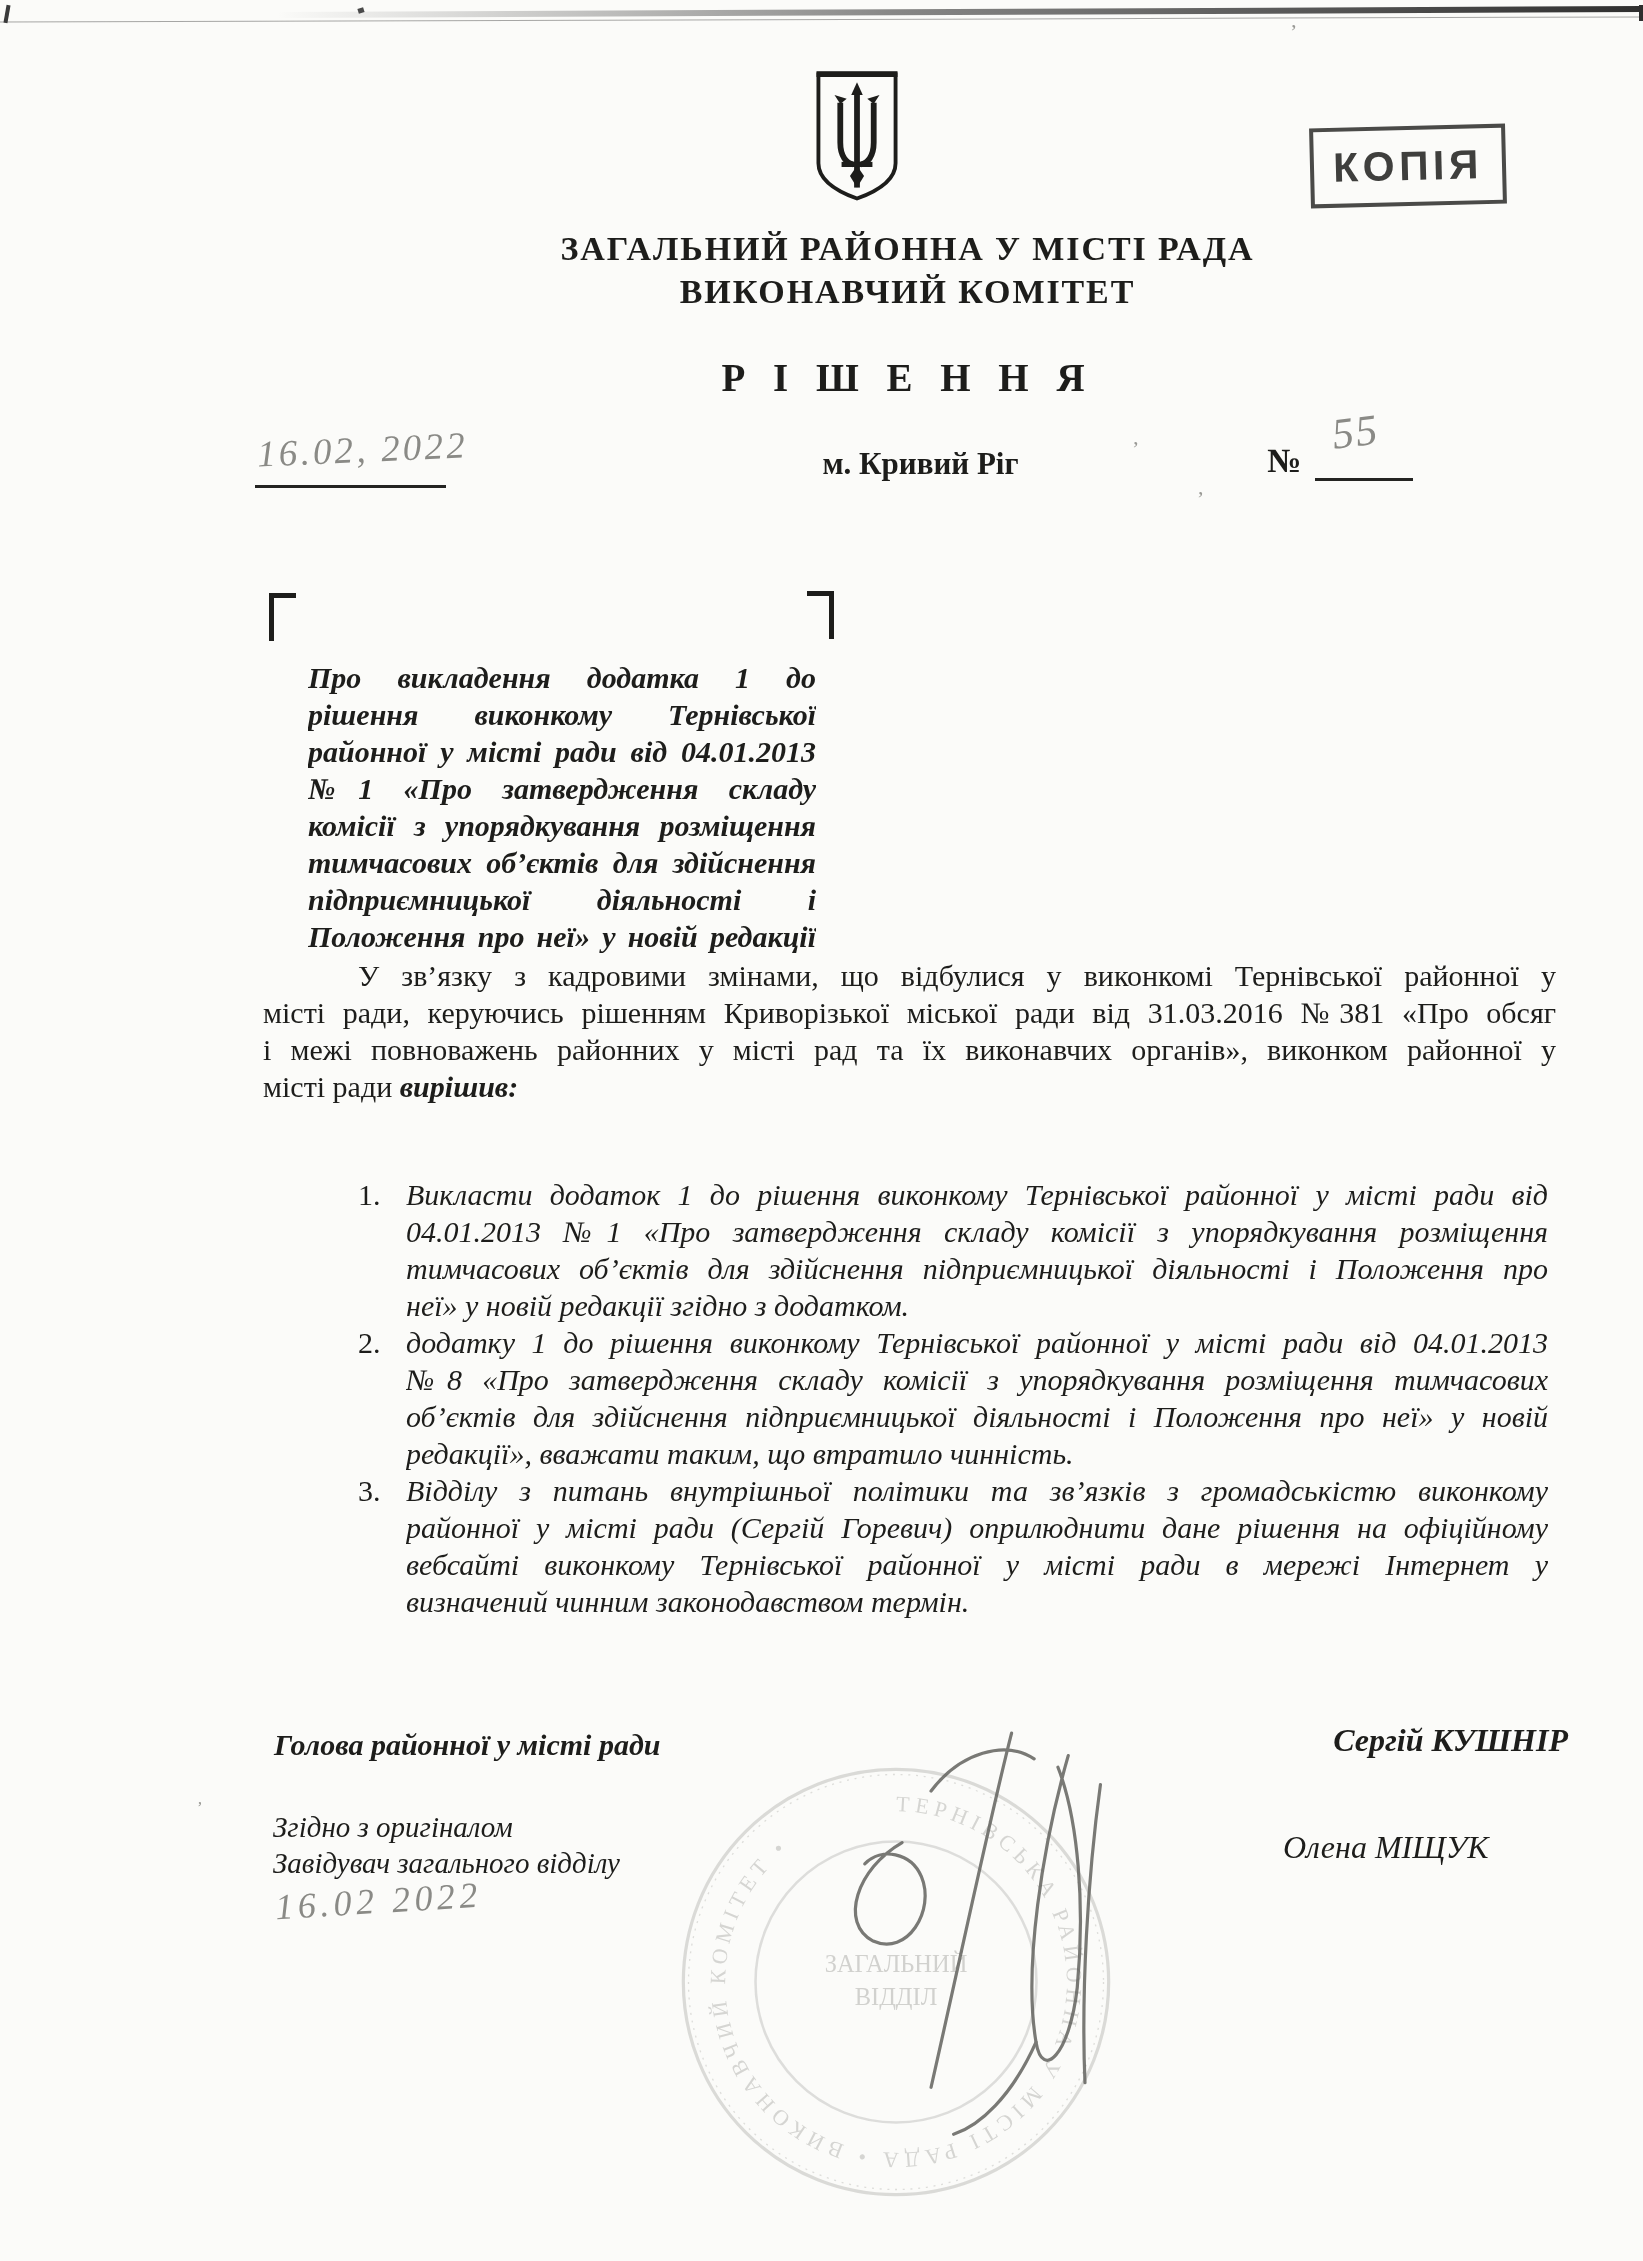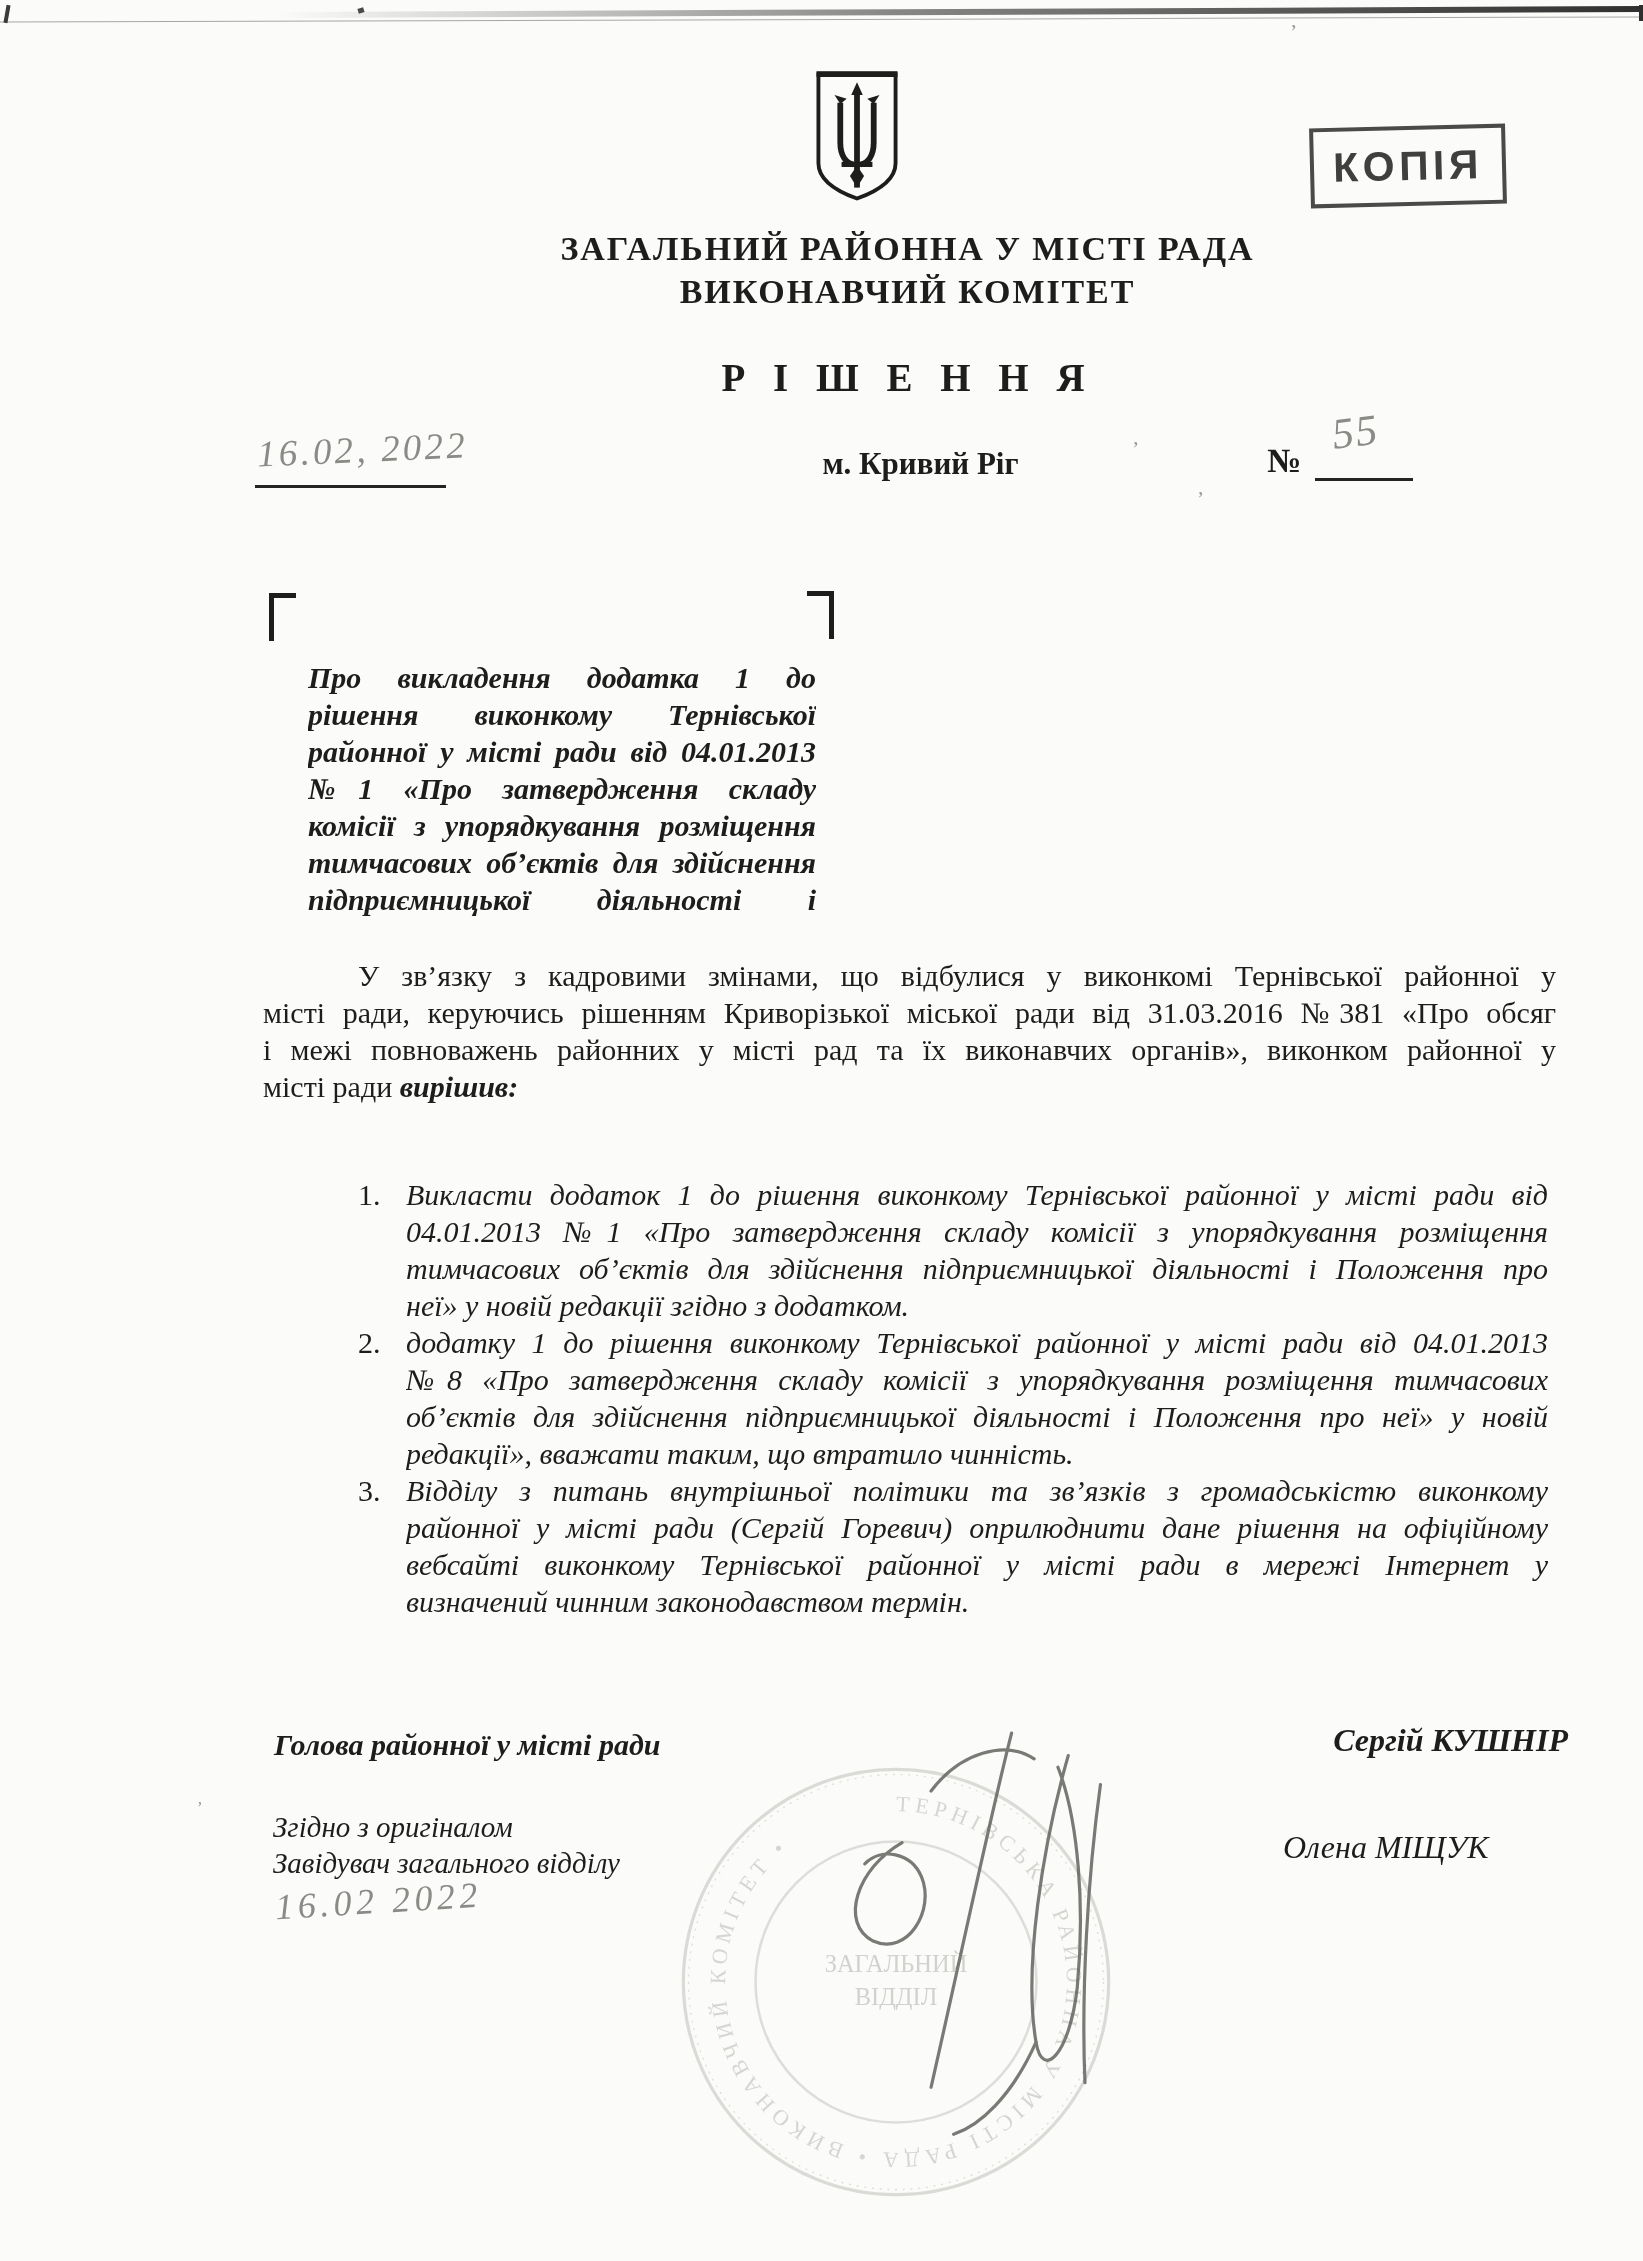--- a/index.html
+++ b/index.html
@@ -117,20 +117,21 @@
   <div class="bracket left"></div>
   <div class="bracket right"></div>
   <div class="subject">
     <div class="jline">Про викладення додатка 1 до</div>
     <div class="jline">рішення виконкому Тернівської</div>
     <div class="jline">районної у місті ради від 04.01.2013</div>
     <div class="jline">№1 «Про затвердження складу</div>
     <div class="jline">комісії з упорядкування розміщення</div>
     <div class="jline">тимчасових об’єктів для здійснення</div>
     <div class="jline">підприємницької діяльності і</div>
+    <div class="jline">Положення про неї» у новій редакції</div>
   </div>
 
   <div class="intro">
     <div class="jline indent">У зв’язку з кадровими змінами, що відбулися у виконкомі Тернівської районної у</div>
     <div class="jline">місті ради, керуючись рішенням Криворізької міської ради  від 31.03.2016  №381  «Про обсяг</div>
     <div class="jline">і межі повноважень районних у місті рад та їх виконавчих органів», виконком районної  у</div>
     <div class="last"><span>місті ради </span><span class="bold-it">вирішив:</span></div>
   </div>
 
   <div class="list">

